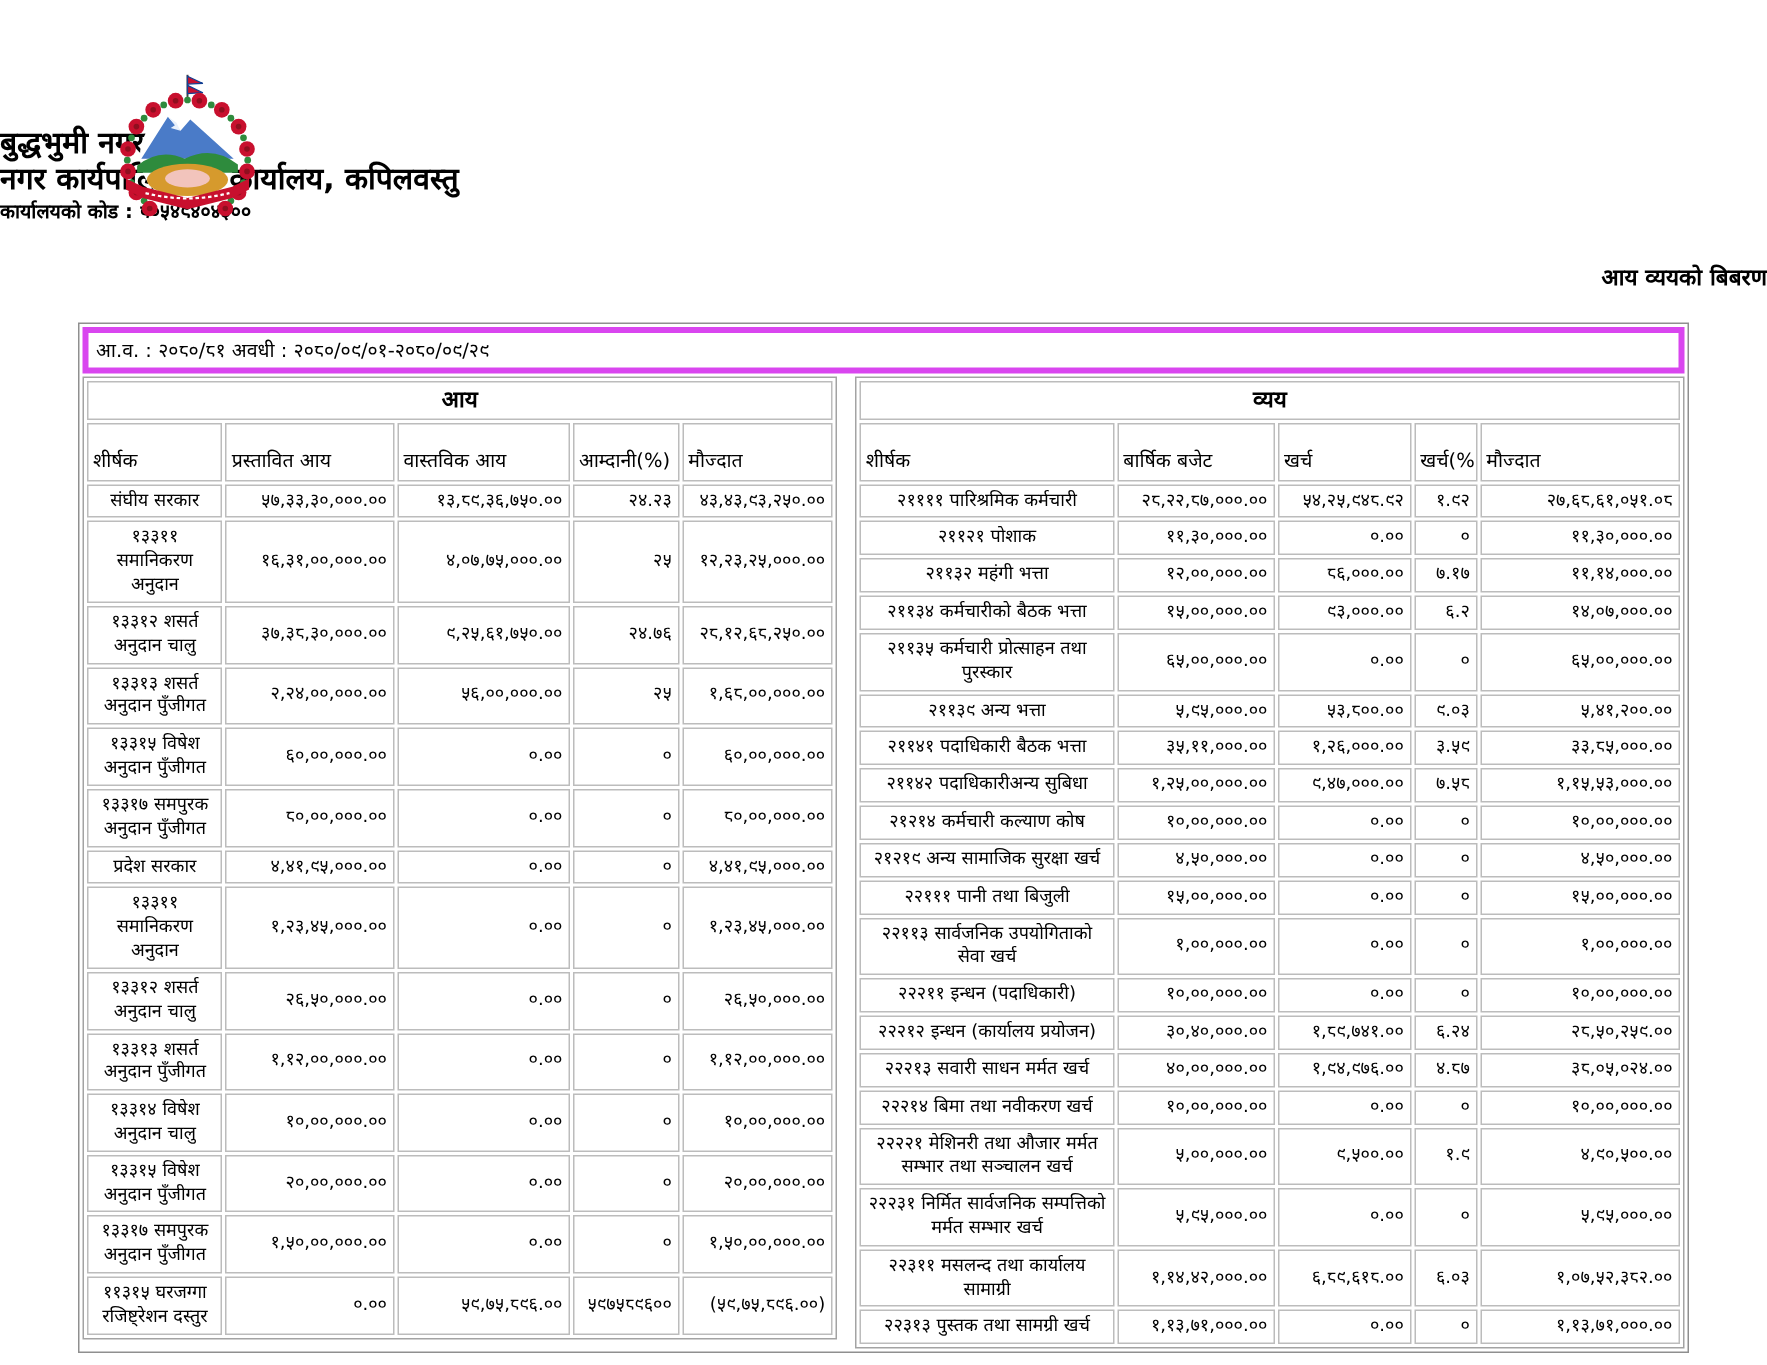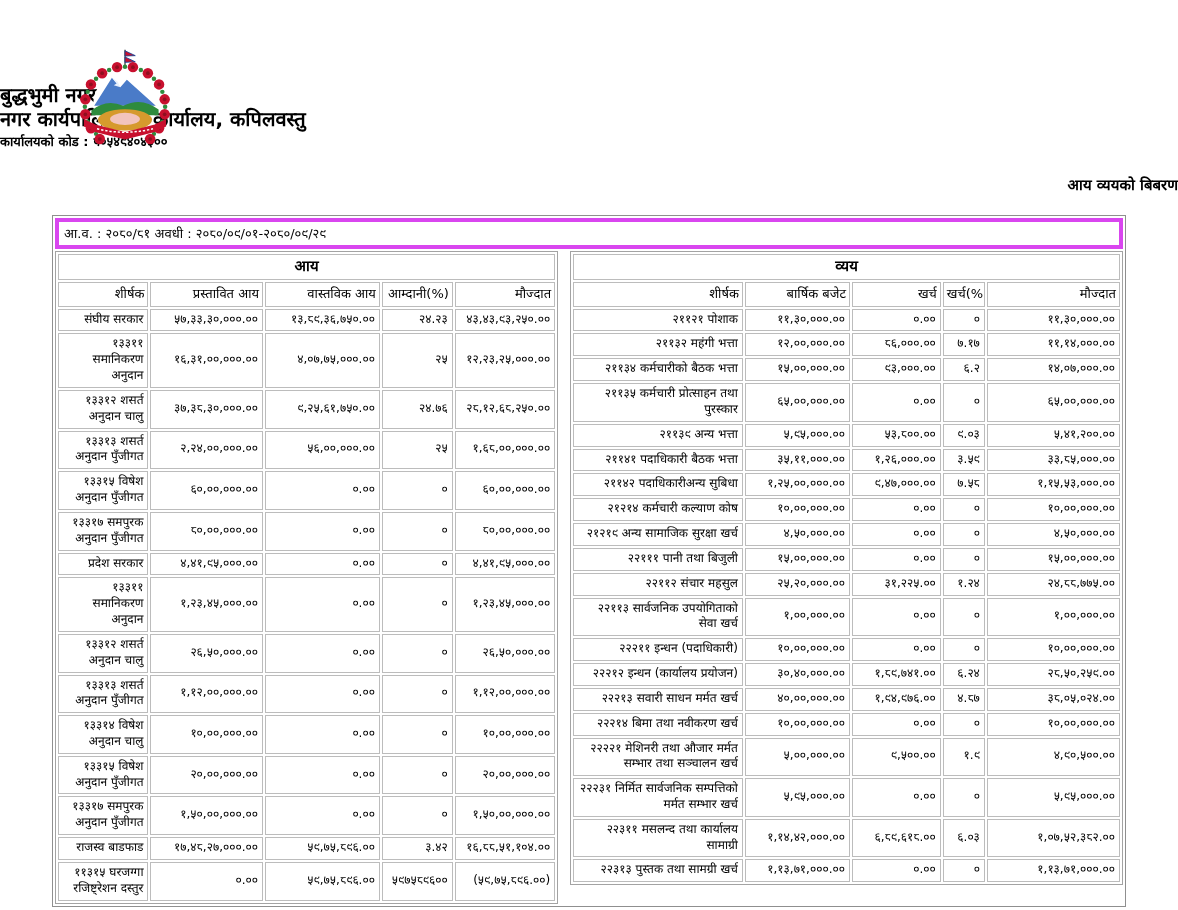--- a/index.html
+++ b/index.html
@@ -24,23 +24,23 @@
   }
   .tables{display:flex;align-items:flex-start;}
   table{
     border-collapse:separate;border-spacing:2px;
     border:1px solid #a3a3a3;background:#fff;table-layout:fixed;
   }
   .income-table{width:47.6%;margin-right:12px;}
   .expense-table{width:52.3%;}
   th,td{border:1px solid #bcbcbc;line-height:1.32;overflow:hidden;}
   th.tbl-title{font-size:15px;font-weight:bold;text-align:center;padding:2px 0 3px;}
-  th.col-head{font-size:13px;font-weight:normal;text-align:right;padding:2px 3px 3px;}
+  th.col-head{font-size:13px;font-weight:normal;text-align:left;padding:16px 3px 3px;}
   td{font-size:12px;padding:2px 4px 3px;vertical-align:middle;}
-  td:first-child{text-align:right;word-wrap:break-word;}
+  td:first-child{text-align:center;word-wrap:break-word;}
   td:not(:first-child){text-align:right;white-space:nowrap;}
 </style>
 </head>
 <body>
 
 <div class="page-header">
   <svg class="emblem" viewBox="0 0 120 120" xmlns="http://www.w3.org/2000/svg" aria-hidden="true">
 
     <line x1="60" y1="2" x2="60" y2="20" stroke="#444" stroke-width="1.4"></line>
     <path d="M60 3 l11 5.2 -11 0.4 z" fill="#c8102e" stroke="#123f93" stroke-width="0.9"></path>
@@ -229,27 +229,20 @@
             <td>२०,००,०००.००</td>
           </tr>
           <tr>
             <td>१३३१७ समपुरक अनुदान पुँजीगत</td>
             <td>१,५०,००,०००.००</td>
             <td>०.००</td>
             <td>०</td>
             <td>१,५०,००,०००.००</td>
           </tr>
           <tr>
-            <td>राजस्व बाडफाड</td>
-            <td>१७,४८,२७,०००.००</td>
-            <td>५९,७५,८९६.००</td>
-            <td>३.४२</td>
-            <td>१६,८८,५१,१०४.००</td>
-          </tr>
-          <tr>
             <td>११३१५ घरजग्गा रजिष्ट्रेशन दस्तुर</td>
             <td>०.००</td>
             <td>५९,७५,८९६.००</td>
             <td>५९७५८९६००</td>
             <td>(५९,७५,८९६.००)</td>
           </tr>
         </tbody>
     </table>
 
     <table class="expense-table">
@@ -267,20 +260,27 @@
         <tr>
           <th class="col-head">शीर्षक</th>
           <th class="col-head">बार्षिक बजेट</th>
           <th class="col-head">खर्च</th>
           <th class="col-head">खर्च(%)</th>
           <th class="col-head">मौज्दात</th>
         </tr>
       </thead>
       <tbody>
           <tr>
+            <td>२११११ पारिश्रमिक कर्मचारी</td>
+            <td>२८,२२,८७,०००.००</td>
+            <td>५४,२५,९४८.९२</td>
+            <td>१.९२</td>
+            <td>२७,६८,६१,०५१.०८</td>
+          </tr>
+          <tr>
             <td>२११२१ पोशाक</td>
             <td>११,३०,०००.००</td>
             <td>०.००</td>
             <td>०</td>
             <td>११,३०,०००.००</td>
           </tr>
           <tr>
             <td>२११३२ महंगी भत्ता</td>
             <td>१२,००,०००.००</td>
             <td>८६,०००.००</td>
@@ -337,27 +337,20 @@
             <td>४,५०,०००.००</td>
           </tr>
           <tr>
             <td>२२१११ पानी तथा बिजुली</td>
             <td>१५,००,०००.००</td>
             <td>०.००</td>
             <td>०</td>
             <td>१५,००,०००.००</td>
           </tr>
           <tr>
-            <td>२२११२ संचार महसुल</td>
-            <td>२५,२०,०००.००</td>
-            <td>३१,२२५.००</td>
-            <td>१.२४</td>
-            <td>२४,८८,७७५.००</td>
-          </tr>
-          <tr>
             <td>२२११३ सार्वजनिक उपयोगिताको सेवा खर्च</td>
             <td>१,००,०००.००</td>
             <td>०.००</td>
             <td>०</td>
             <td>१,००,०००.००</td>
           </tr>
           <tr>
             <td>२२२११ इन्धन (पदाधिकारी)</td>
             <td>१०,००,०००.००</td>
             <td>०.००</td>

